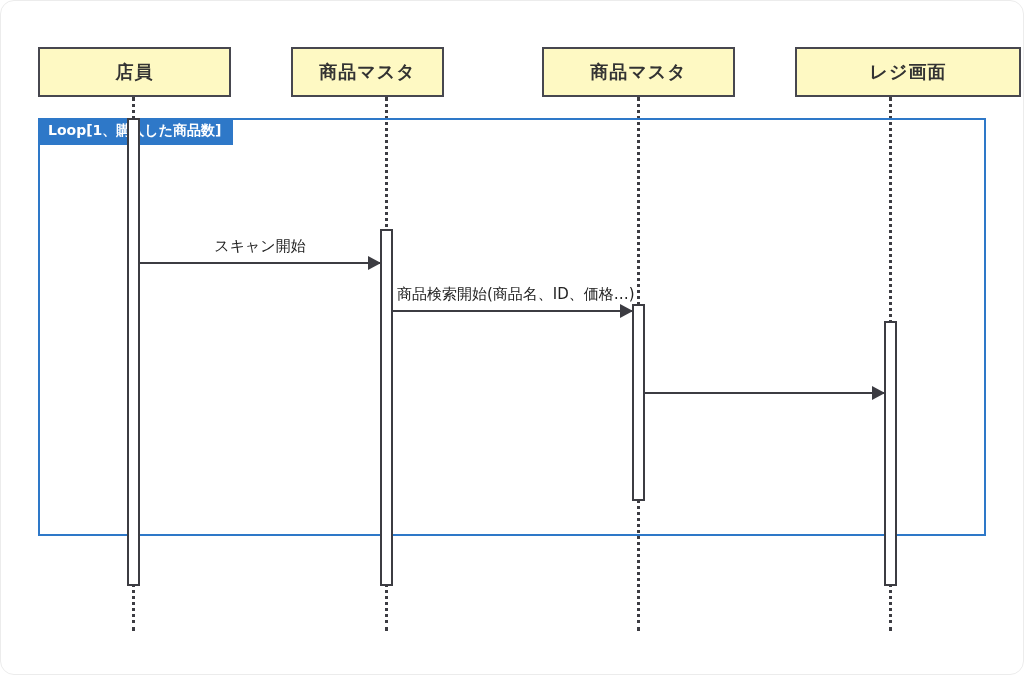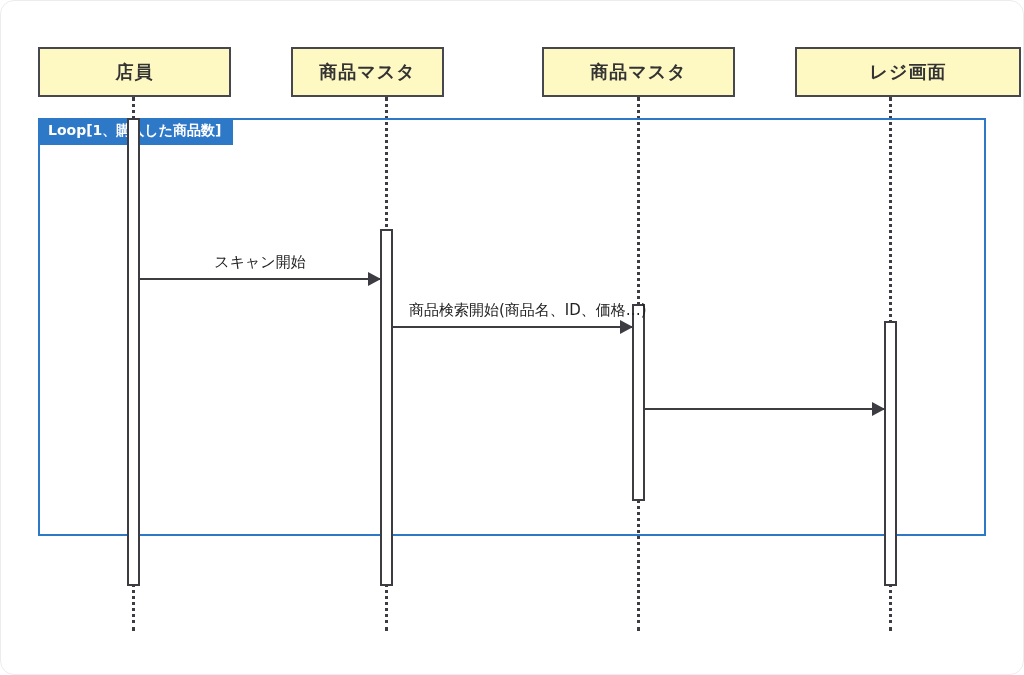--- a/index.html
+++ b/index.html
@@ -54,21 +54,20 @@
     position: absolute;
     width: 13px;
     background: #ffffff;
     border: 2px solid #3c3c42;
     z-index: 2;
   }
   .message {
     position: absolute;
     height: 32px;
     z-index: 4;
-    margin-top: 16px;
   }
   .msg-line {
     position: absolute;
     left: 0; right: 0; bottom: 0;
     height: 2px;
     background: #3c3c42;
   }
   .arrowhead {
     position: absolute;
     right: -1px; top: -6px;
@@ -81,21 +80,21 @@
     position: absolute;
     bottom: 8px;
     width: 100%;
     text-align: center;
     font-size: 15px;
     color: #222222;
     white-space: nowrap;
   }
   .msg-label.align-left {
     text-align: left;
-    left: 16px;
+    left: 4px;
   }
 </style>
 </head>
 <body>
 
 <div class="canvas">
 
   <div class="lifeline" style="left:131px"></div>
   <div class="lifeline" style="left:384px"></div>
   <div class="lifeline" style="left:636px"></div>

